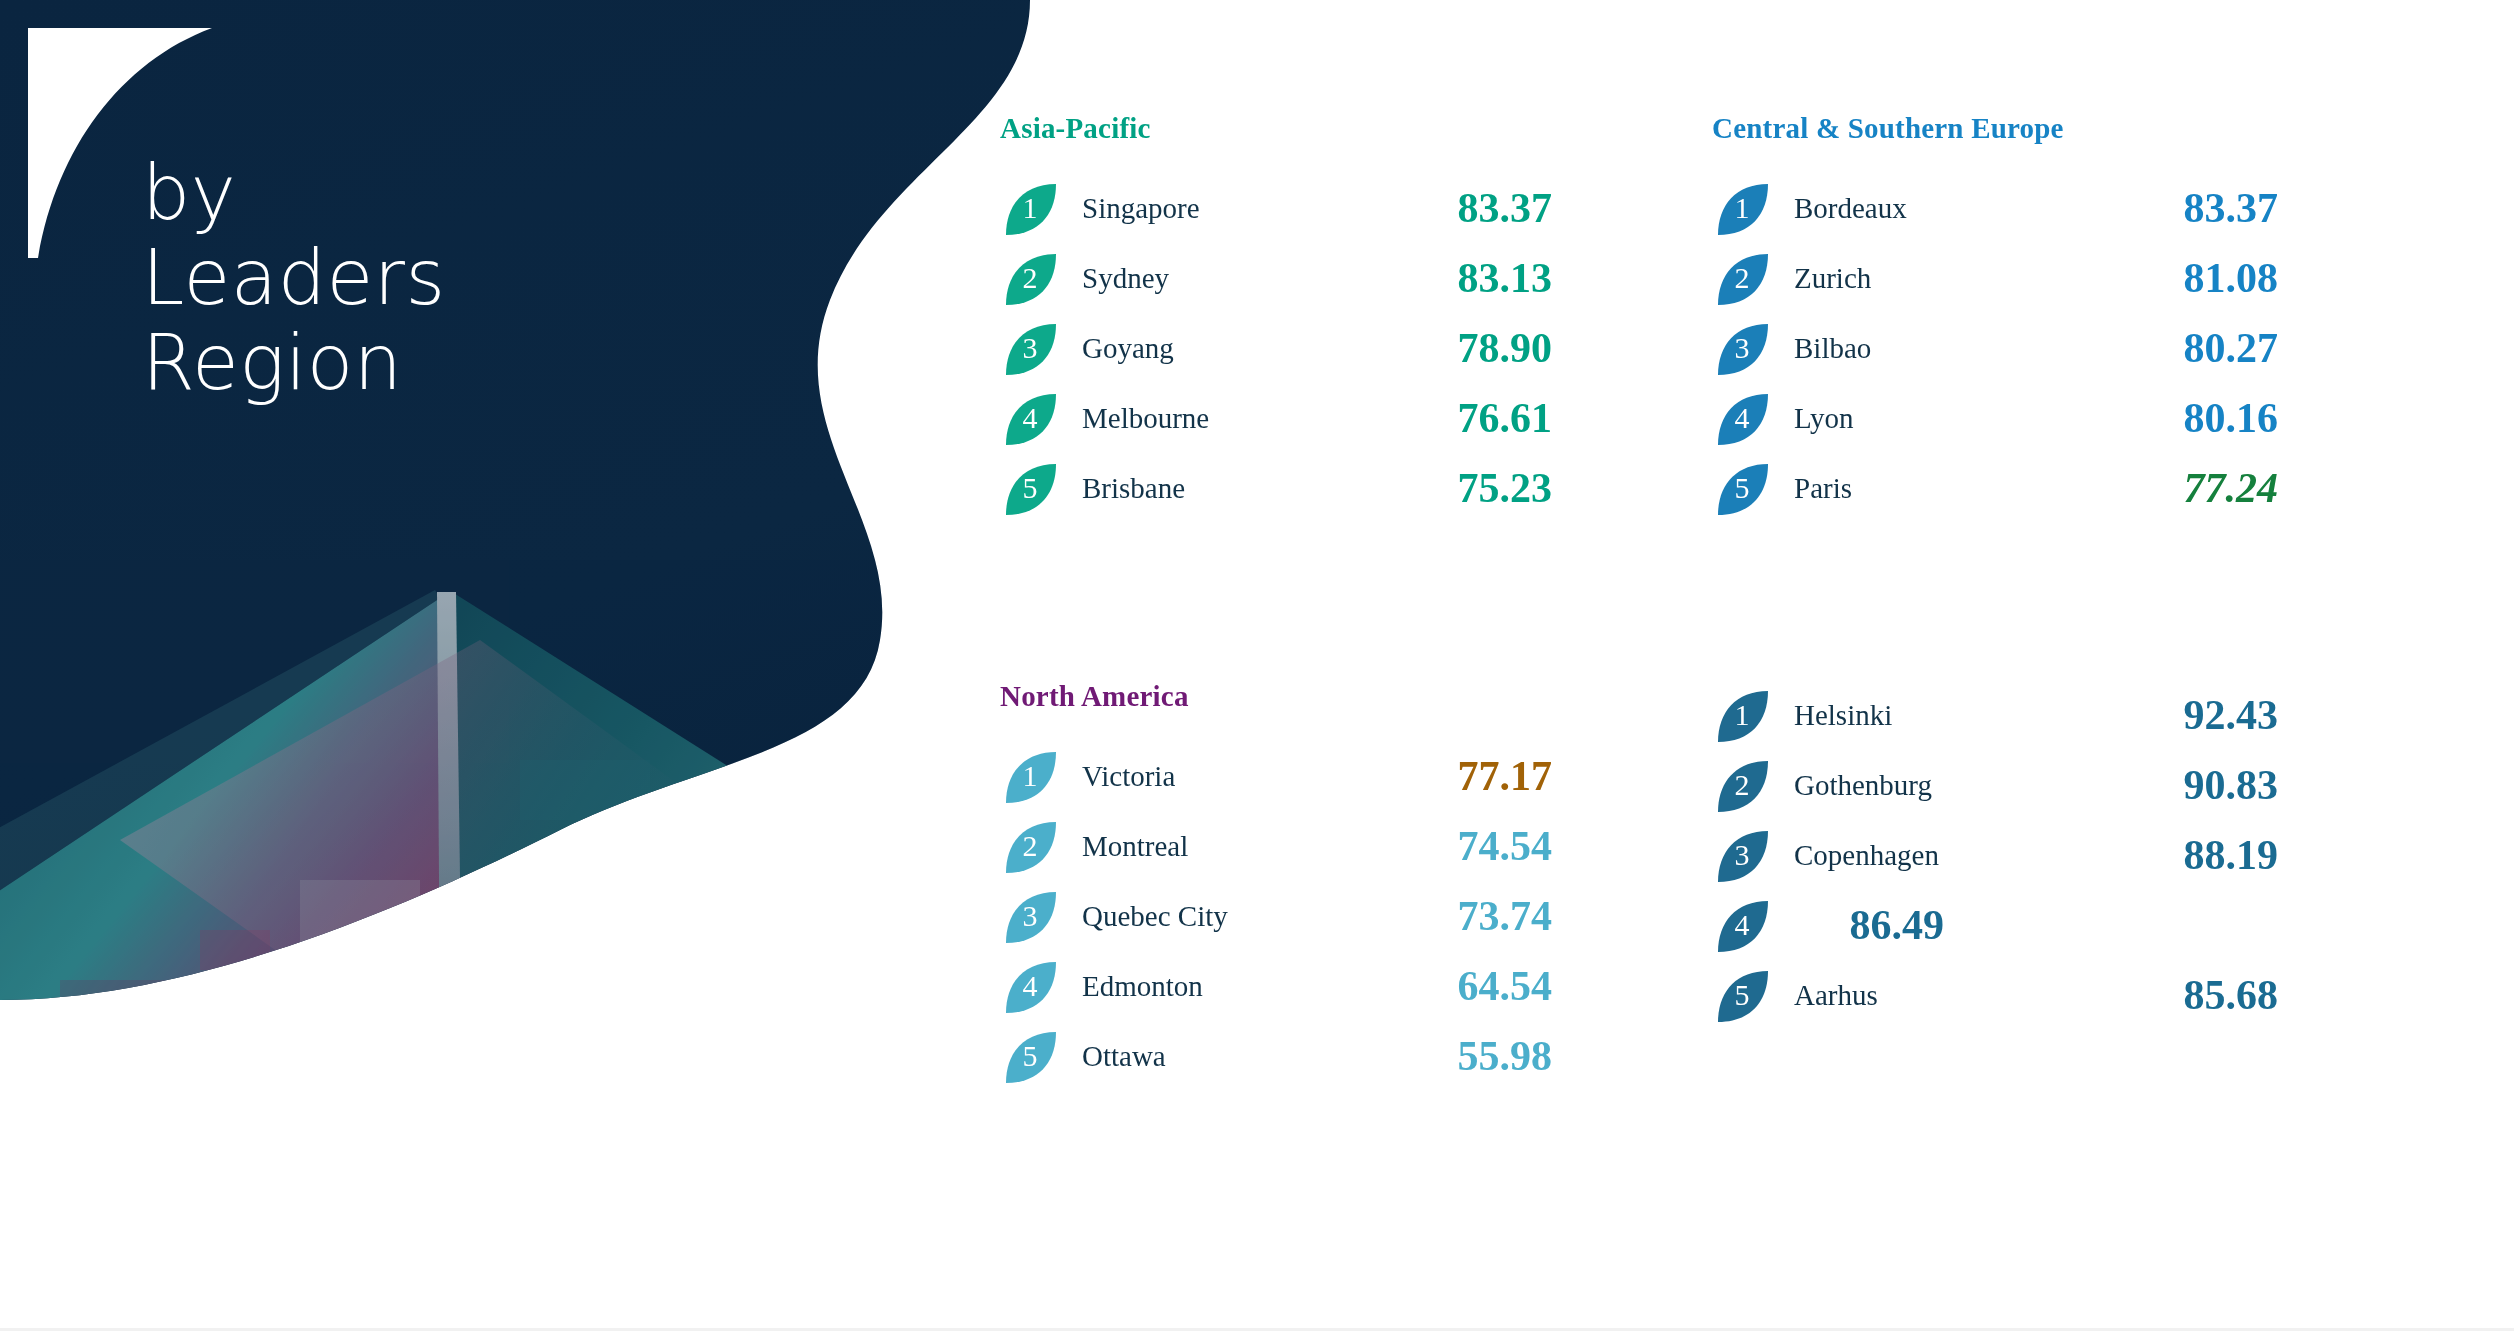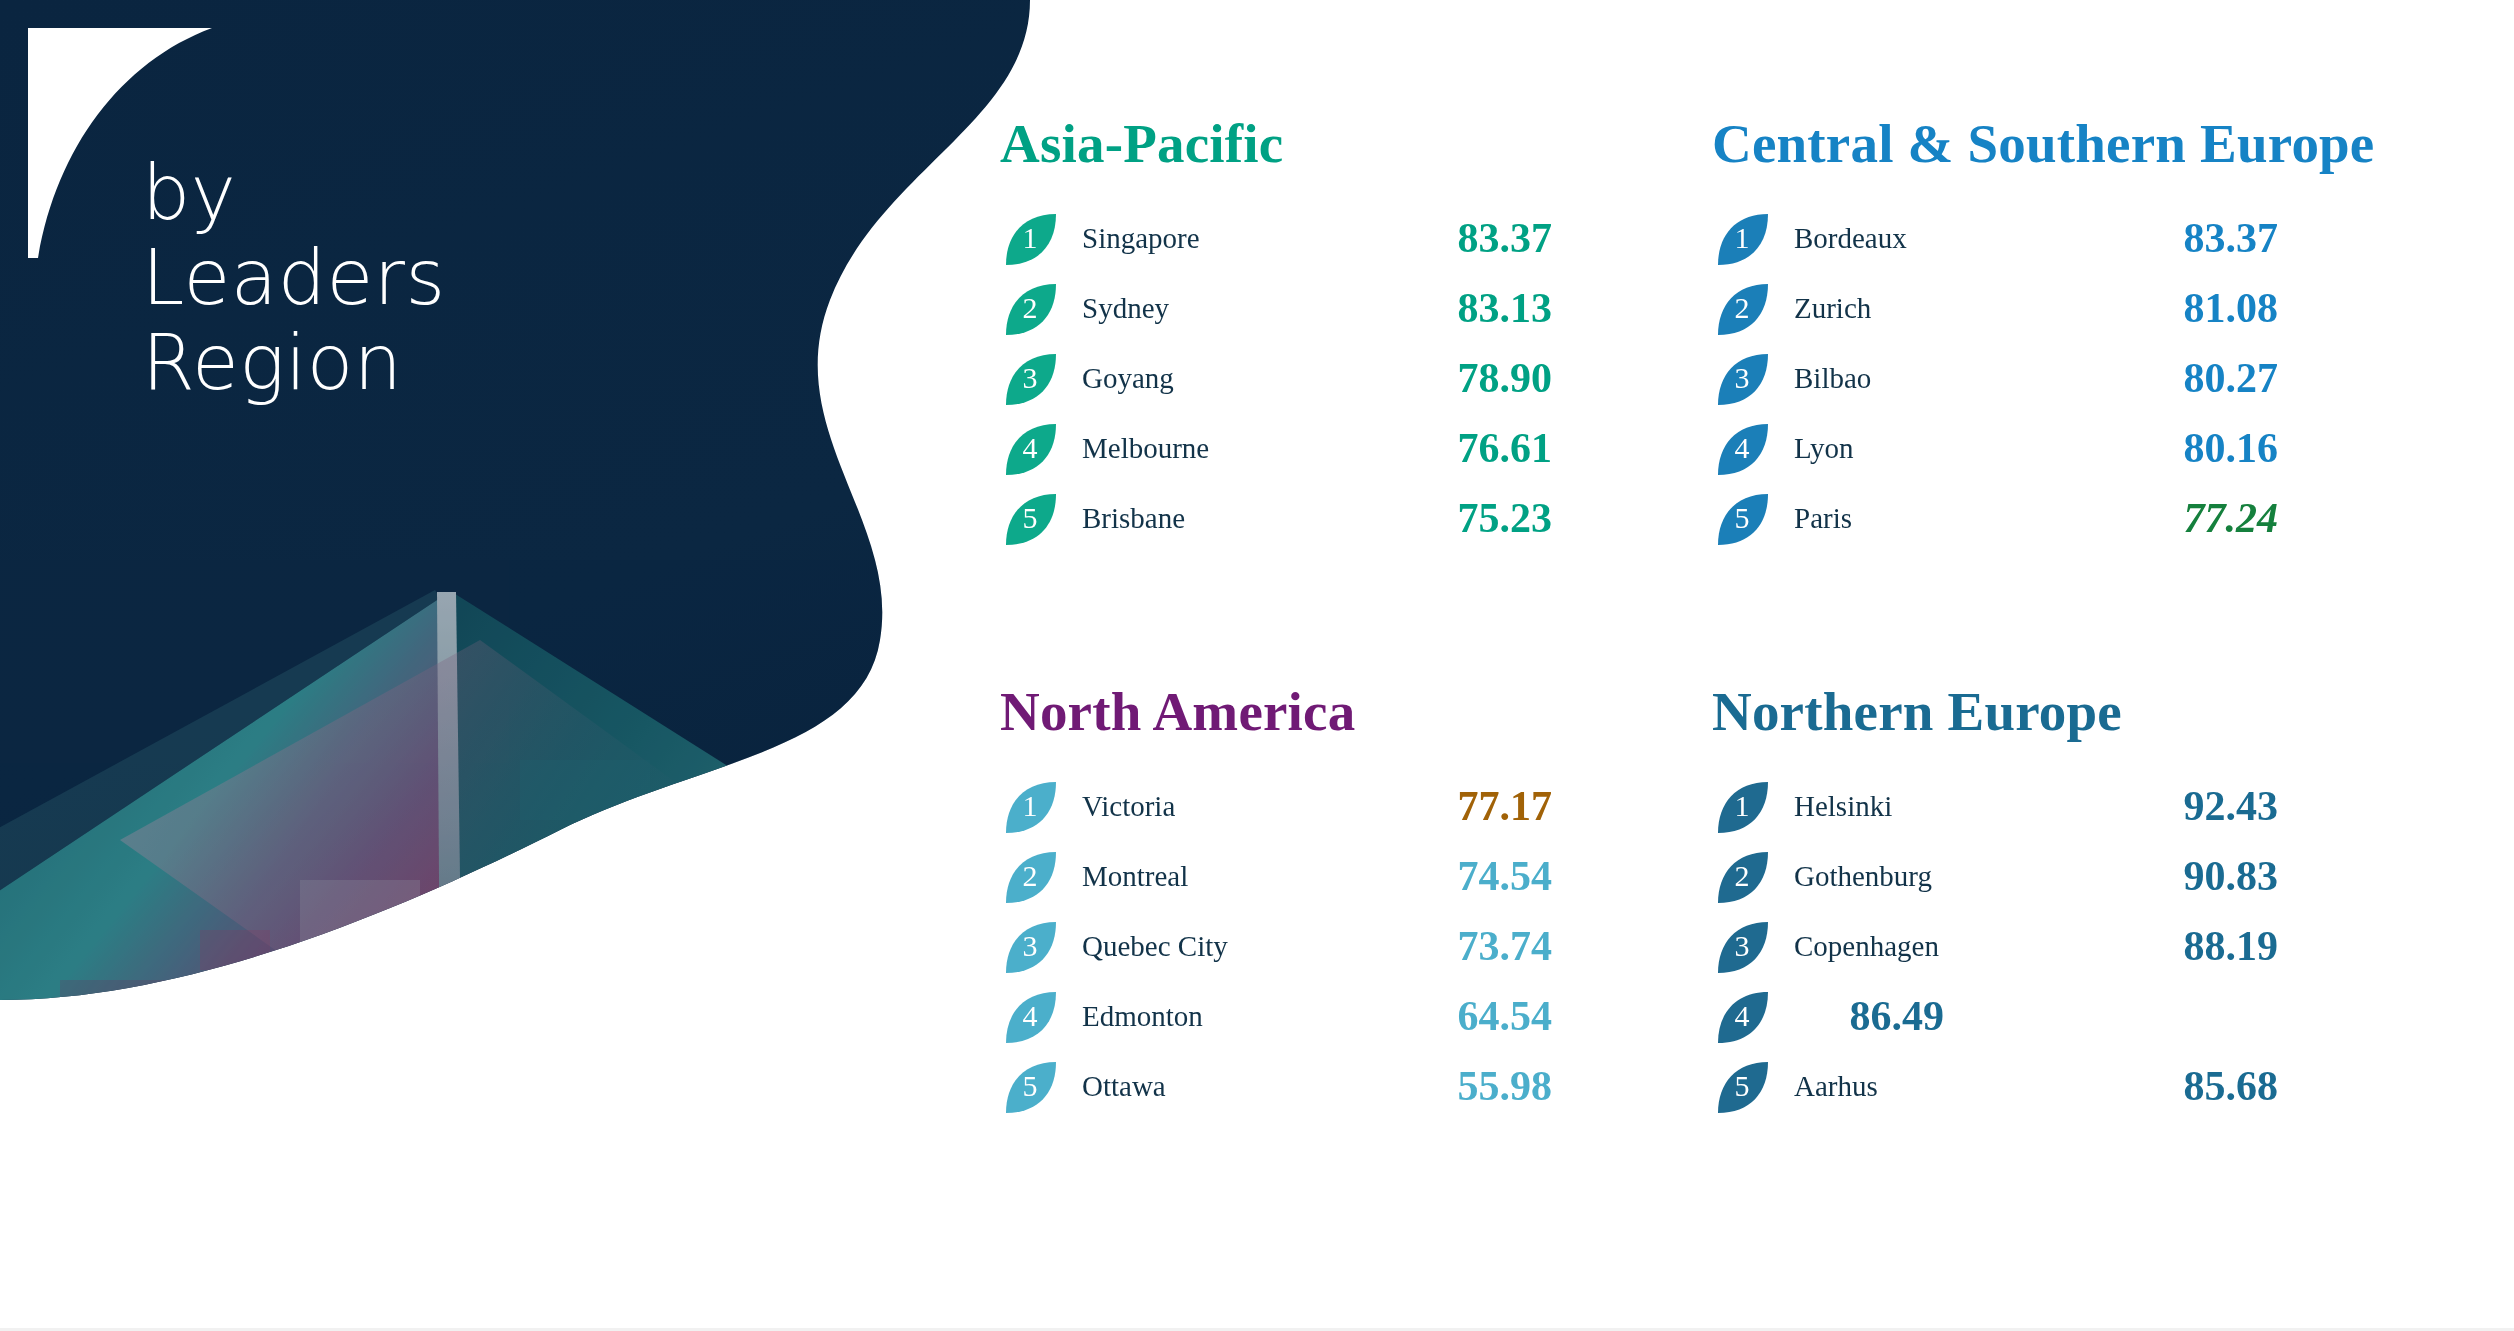--- a/index.html
+++ b/index.html
@@ -67,21 +67,21 @@
     z-index: 5;
   }
 
   .region-block {
     position: relative;
   }
 
   .region-title {
     font-family: "Liberation Serif", serif;
     font-weight: 700;
-    font-size: 55px;
+    font-size: 29px;
     letter-spacing: 0.2px;
     margin: 0 0 28px 0;
     white-space: nowrap;
   }
 
   .rank-list {
     list-style: none;
     margin: 0;
     padding: 0;
   }
@@ -407,21 +407,20 @@
               </svg>
             <span class="rank-num">5</span>
           </span>
           <span class="city-name">Ottawa</span>
           <span class="score" style="color: rgb(75, 174, 203);">55.98</span>
         </li>
       </ul>
     </div>
 
     <div class="region-block col-right">
-      <h2 class="region-title" style="color: rgb(26, 107, 146);">Northern Europe</h2>
       <ul class="rank-list">
         <li class="rank-row">
           <span class="rank-badge">
             <svg width="60" height="62" viewBox="0 0 60 62">
                 <path d="M56,7 C56,38 38,58 6,58 C6,28 24,7 56,7 Z" fill="#1F6A90"></path>
               </svg>
             <span class="rank-num">1</span>
           </span>
           <span class="city-name">Helsinki</span>
           <span class="score" style="color: rgb(26, 107, 146);">92.43</span>

